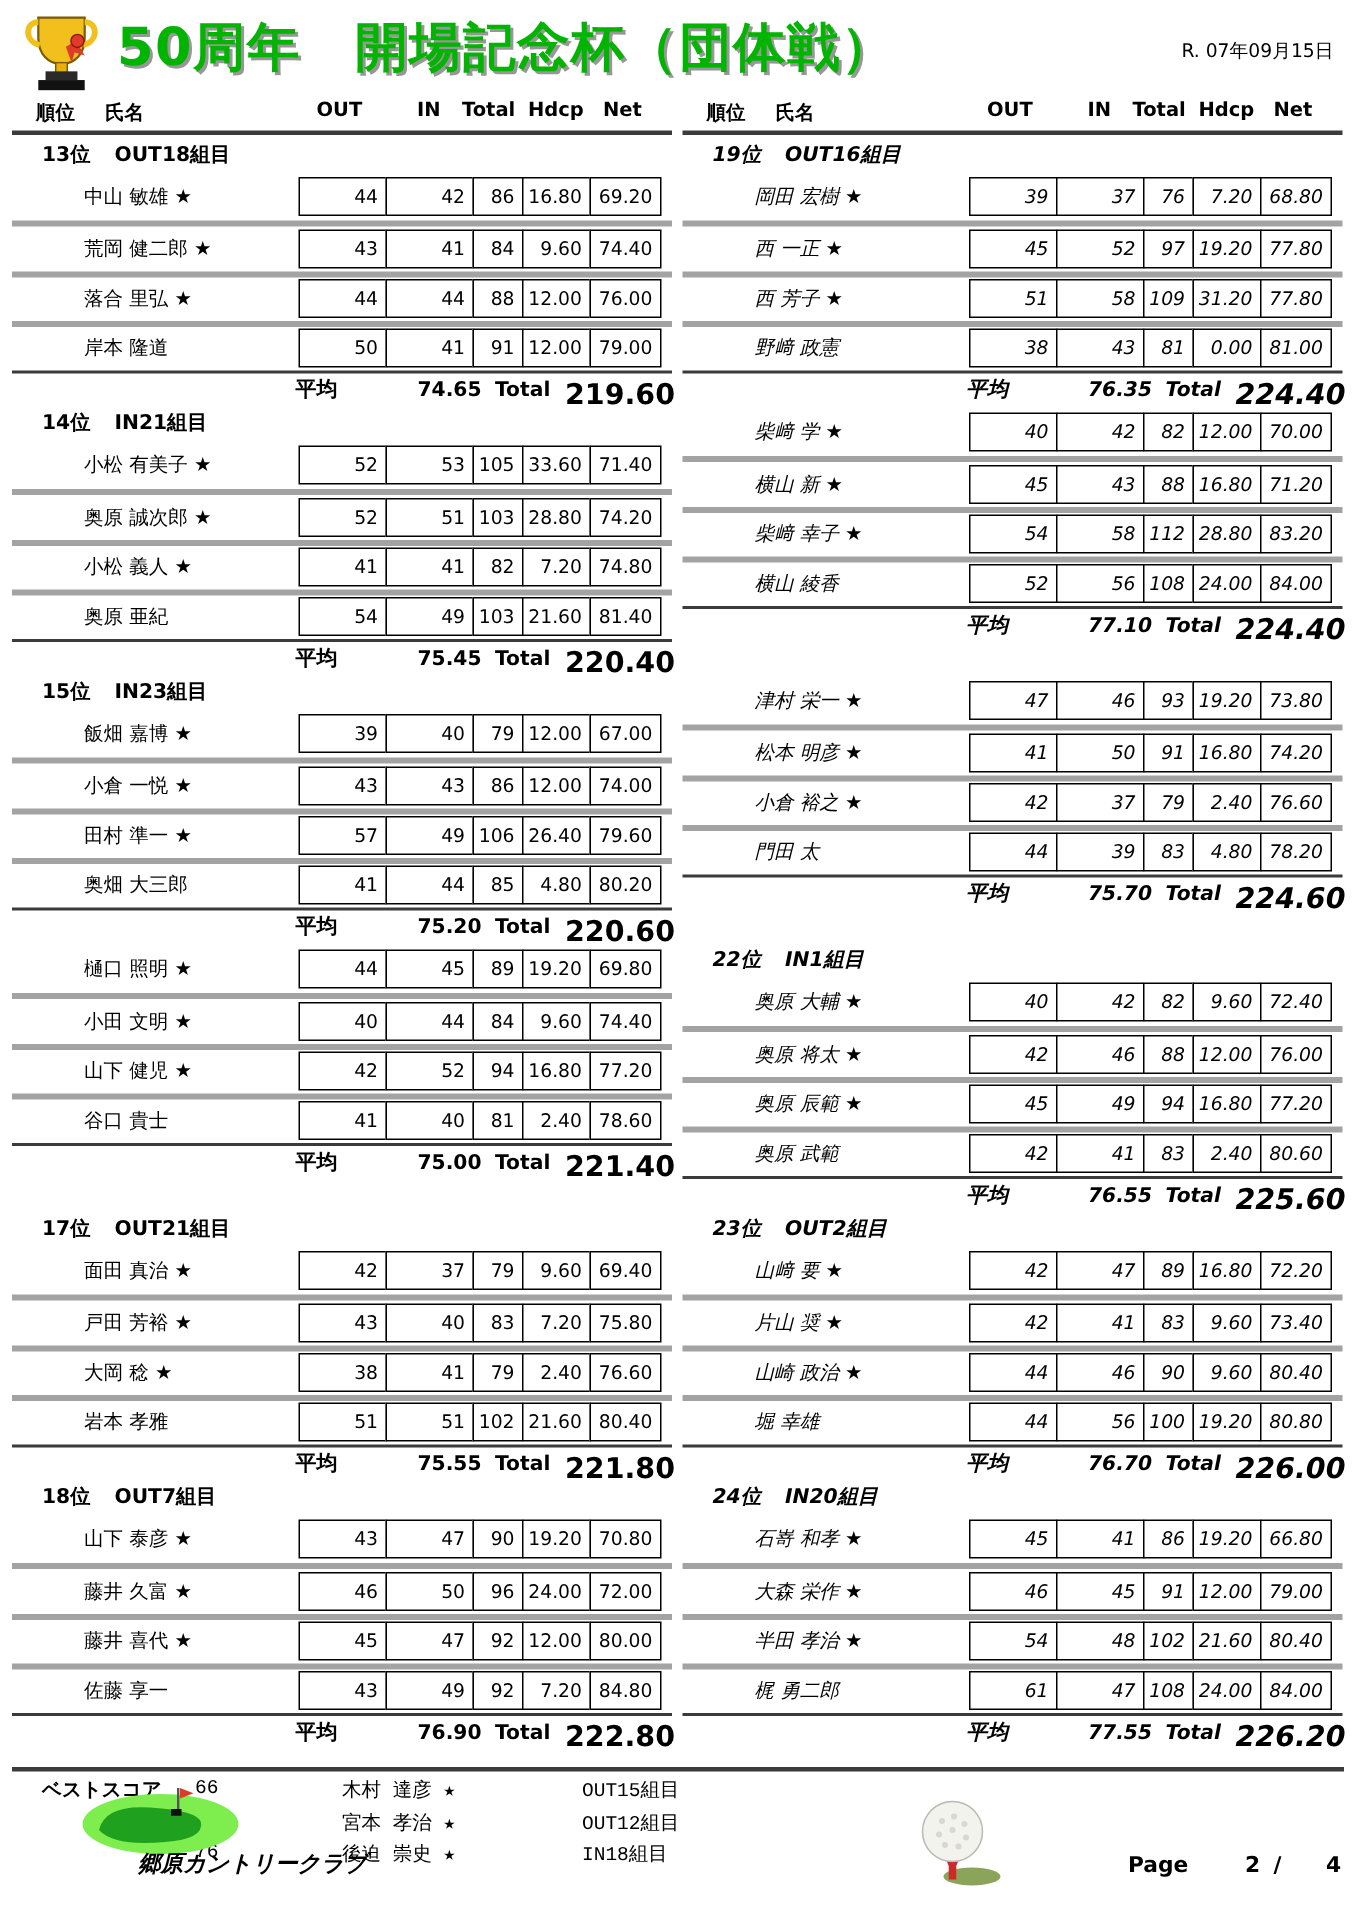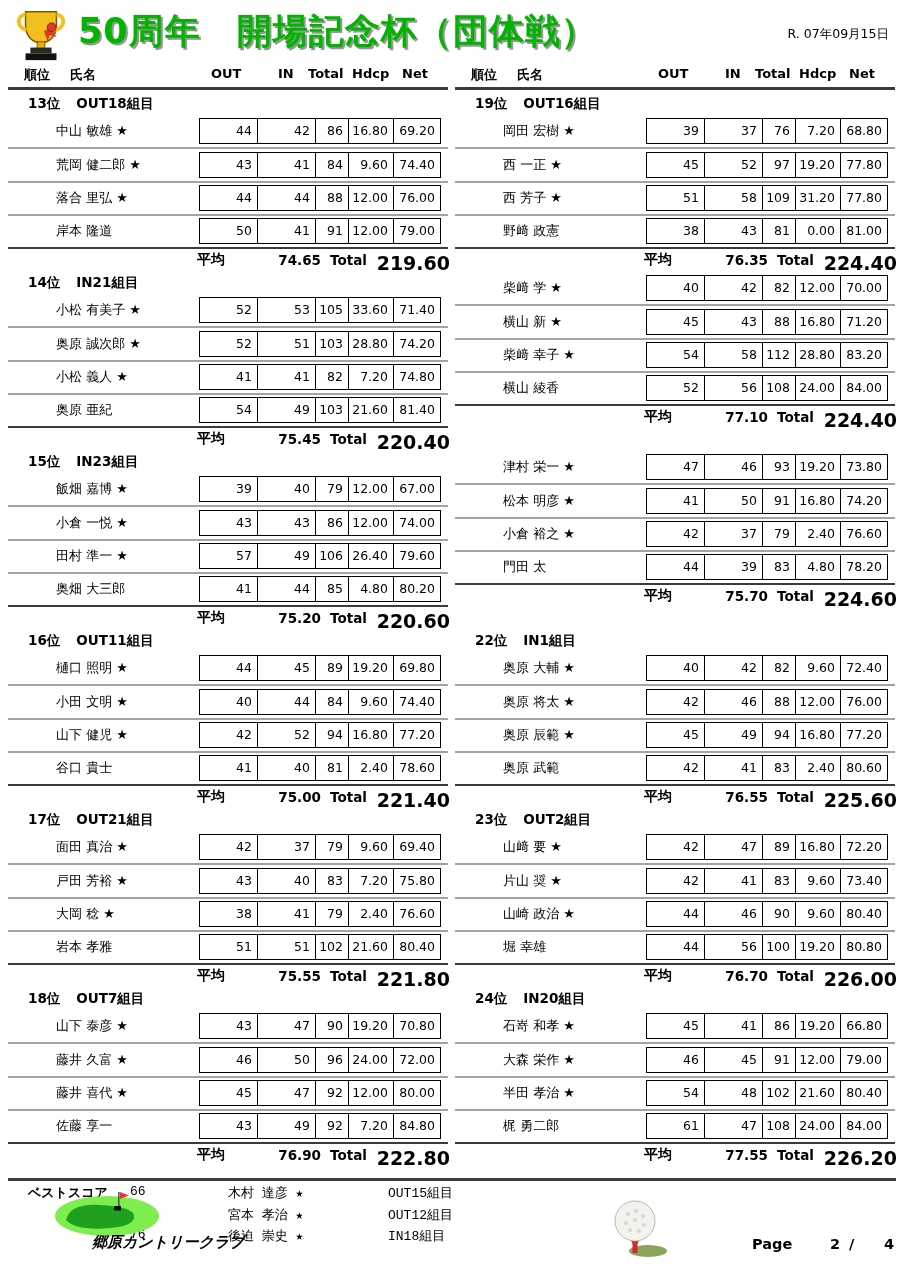--- a/index.html
+++ b/index.html
@@ -17,27 +17,27 @@
   .report-date{position:absolute;right:14px;top:26px;font-size:12.5px;}
   
   .colhead{position:absolute;top:64px;height:22px;width:440px;}
   #colhead-left{left:8px;}  #colhead-right{left:455px;}
   .colhead .h{position:absolute;top:2px;font-weight:bold;font-size:13px;white-space:nowrap;}
   .h0{left:16px}.h1{left:62px}.h2{left:203px}.h3{left:270px}.h4{left:300px}.h5{left:344px}.h6{left:394px}
   .colrule{position:absolute;top:87px;width:440px;border-top:3px solid #3b3b3b;}
   #colrule-left{left:8px;} #colrule-right{left:455px;}
   
   .col{position:absolute;top:92px;width:440px;}
-  #col-left{left:8px;} #col-right{left:455px;}
+  #col-left{left:8px;} #col-right{left:455px;font-style:italic;}
   .group{height:179px;position:relative;}
   .group-title{height:22px;line-height:22px;padding-left:20px;font-size:13.5px;font-weight:bold;white-space:nowrap;}
   .group-title .gname{margin-left:16px;}
   .players{height:133px;}
   .player-row{height:33.25px;position:relative;box-sizing:border-box;}
-  .players .player-row + .player-row{border-top:2px solid #a3a3a3;}
+  .players .player-row + .player-row{border-top:4px solid #a3a3a3;}
   .pname{position:absolute;left:48px;top:50%;transform:translateY(-50%);font-size:13px;white-space:nowrap;}
   .scores{position:absolute;left:191px;top:50%;transform:translateY(-50%);display:flex;}
   .cell{box-sizing:border-box;border:1px solid #000;height:26px;line-height:24px;
         font-size:12.5px;text-align:right;padding-right:5px;margin-left:-1px;background:#fff;}
   .cell:first-child{margin-left:0;}
   .c-out{width:59px}.c-in{width:59px}.c-tot{width:34px}.c-hdcp{width:46px}.c-net{width:48px}
   .avg-row{height:24px;position:relative;border-top:2px solid #3b3b3b;box-sizing:border-box;font-weight:bold;}
   .avg-label{position:absolute;left:189px;top:2px;font-size:14px;}
   .avg-val{position:absolute;left:233px;width:80px;text-align:right;top:3px;font-size:13.5px;}
   .total-label{position:absolute;left:322px;top:3px;font-size:13.5px;}
@@ -263,23 +263,20 @@
 </div>
     <div class="avg-row">
       <span class="avg-label">平均</span>
       <span class="avg-val">75.20</span>
       <span class="total-label">Total</span>
       <span class="total-val">220.60</span>
     </div>
   </section>
 
   <section class="group">
-    <div class="group-title">
-      <span class="rank">16位</span><span class="gname">OUT11組目</span>
-    </div>
     <div class="players">
   <div class="player-row">
     <span class="pname">樋口 照明 ★</span>
     <span class="scores">
       <span class="cell c-out">44</span>
       <span class="cell c-in">45</span>
       <span class="cell c-tot">89</span>
       <span class="cell c-hdcp">19.20</span>
       <span class="cell c-net">69.80</span>
     </span>

